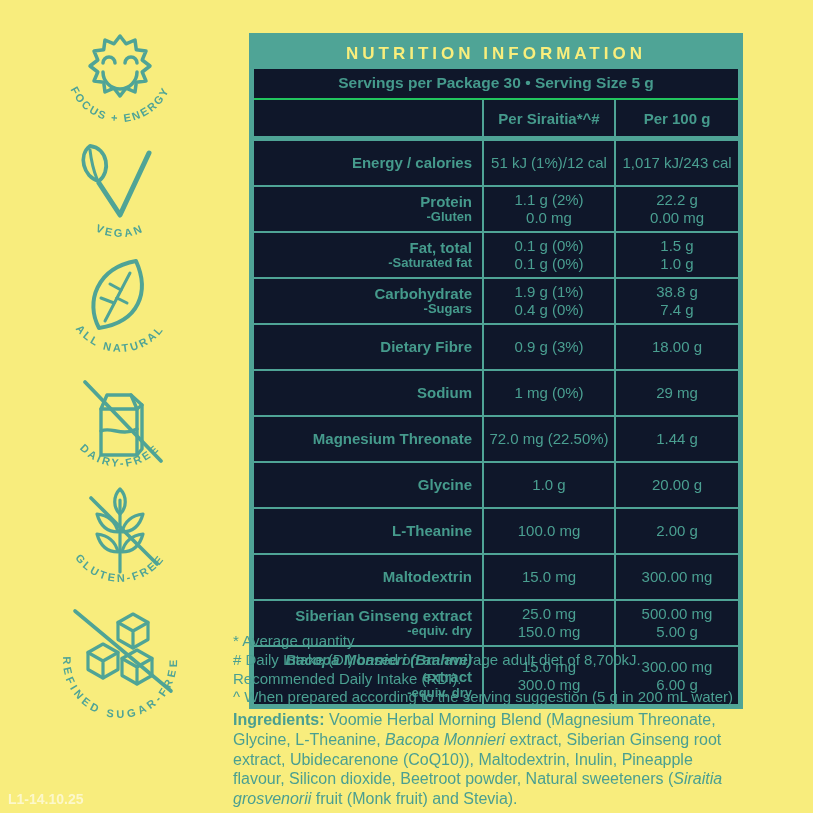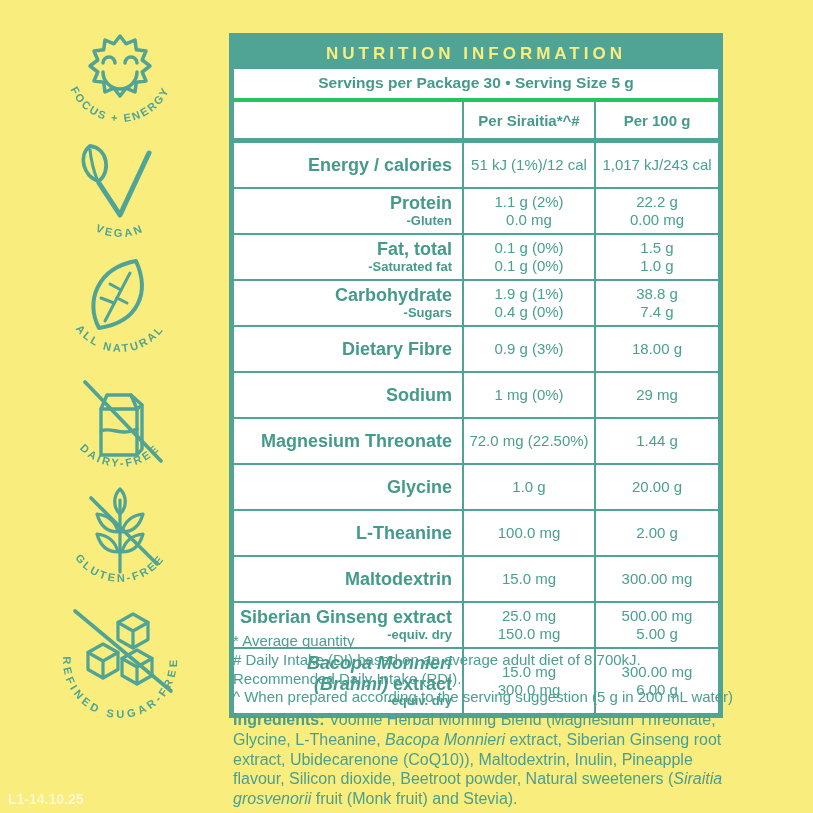--- a/index.html
+++ b/index.html
@@ -12,42 +12,42 @@
   }
   .page{position:absolute;inset:0;}
 
   
   .badges{position:absolute;left:45px;top:24px;width:150px;display:flex;flex-direction:column;}
   .badge{display:block;}
   .badge text{font-family:"Liberation Sans","DejaVu Sans",sans-serif;font-weight:700;}
 
   
   .ntable{
-    position:absolute;left:229px;top:33px;width:494px;box-sizing:border-box;
-    border:5px solid #4FA496;background:#ffffff;
+    position:absolute;left:249px;top:33px;width:494px;box-sizing:border-box;
+    border:5px solid #4FA496;background:#0f172a;
   }
   .ntable-title{
     background:#4FA496;color:#F9EE7C;text-align:center;
     font-weight:700;font-size:17px;letter-spacing:4px;padding:6px 0 5px;
   }
   .servings{
     text-align:center;font-weight:700;font-size:15.5px;color:#459A8C;
-    padding:5px 0 6px;border-bottom:4px solid #22c55e;
+    padding:5px 0 6px;border-bottom:2px solid #22c55e;
   }
   .grid-row{display:grid;grid-template-columns:228fr 132fr 124fr;}
   .grid-row > .c2,.grid-row > .c3{border-left:2px solid #4FA496;}
   .colhead{border-bottom:5px solid #4FA496;}
   .colhead .cell{min-height:36px;display:flex;align-items:center;justify-content:center;
     font-weight:700;font-size:15px;color:#459A8C;}
   .t-row{border-top:2px solid #4FA496;}
   .t-row:first-child{border-top:none;}
   .t-row .cell{display:flex;flex-direction:column;justify-content:center;min-height:36px;padding:4px 0;}
   .t-row .label-cell{align-items:flex-end;text-align:right;padding-right:10px;}
   .t-row .value-cell{align-items:center;text-align:center;}
-  .lab{font-weight:700;font-size:18px;line-height:1.15;color:#459A8C;}
+  .lab{font-weight:700;font-size:15px;line-height:1.15;color:#459A8C;}
   .sub{font-weight:700;font-size:13px;line-height:1.15;color:#459A8C;}
   .val{font-size:15px;line-height:1.2;color:#4A9F91;}
 
   
   .notes{position:absolute;left:233px;top:632px;width:502px;font-size:15px;line-height:1.25;color:#4A9F91;}
   .ingredients{position:absolute;left:233px;top:710px;width:505px;font-size:16px;line-height:1.24;color:#4A9F91;}
   .ingredients .b{font-weight:700;}
   .version{position:absolute;left:8px;bottom:6px;font-size:14px;font-weight:600;color:rgba(255,255,255,0.6);}
 </style>
 </head>

